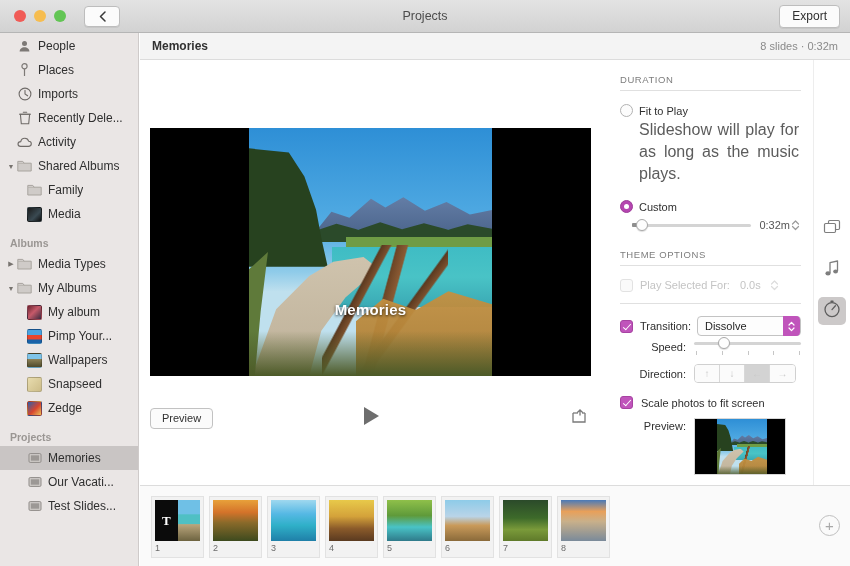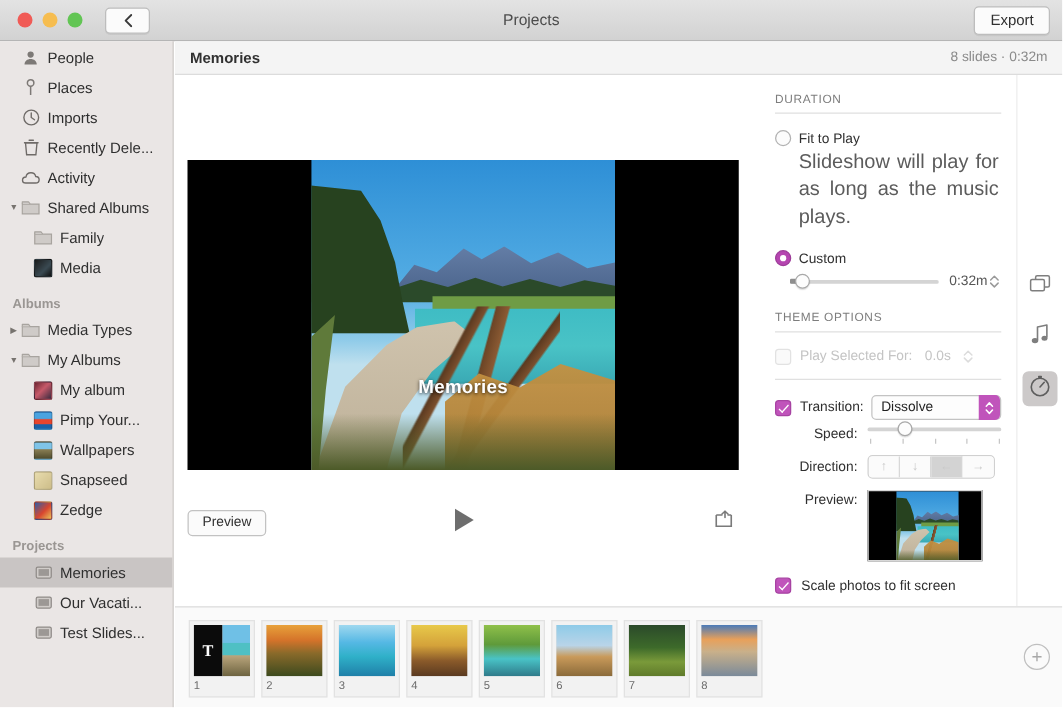--- a/index.html
+++ b/index.html
@@ -733,45 +733,45 @@
         <div>
             <span>↓</span>
           </div>
         <div class="active">
             <span>←</span>
           </div>
         <div>
             <span>→</span>
           </div>
       </div>
+    </div>
+
+    <div class="row" style="margin-top:13px;">
+      <div class="cbox on"></div>
+      <div style="margin-left:8px;">Scale photos to fit screen</div>
     </div>
 
     <div class="row" style="margin-top:9px;align-items:flex-start;">
       <div style="width:66px;text-align:right;padding-top:2px;">Preview:</div>
       <div class="prevthumb" style="margin-left:8px;">
         <div class="photo">
           <div class="ph-sky"></div>
           <div class="ph-mtn"></div>
           <div class="ph-farwood"></div>
           <div class="ph-green"></div>
           <div class="ph-water"></div>
           <div class="ph-trees"></div>
           <div class="ph-path"></div>
           <div class="ph-grass-l"></div>
           <div class="ph-fence"></div>
           <div class="ph-reeds"></div>
           <div class="ph-fg"></div>
         </div>
       </div>
     </div>
-
-    <div class="row" style="margin-top:13px;">
-      <div class="cbox on"></div>
-      <div style="margin-left:8px;">Scale photos to fit screen</div>
-    </div>
   </div>
 
   <div class="rail">
     <div class="railbtn" style="top:155px;">
       <span>
         <svg width="18" height="16" viewBox="0 0 18 16">
           <rect x="5.5" y="1.5" width="11" height="9" rx="1.2" fill="none" stroke="#7e7e7e" stroke-width="1.2"></rect>
           <rect x="1.5" y="4.5" width="11" height="9" rx="1.2" fill="#fff" stroke="#7e7e7e" stroke-width="1.2"></rect>
         </svg>
       </span>

